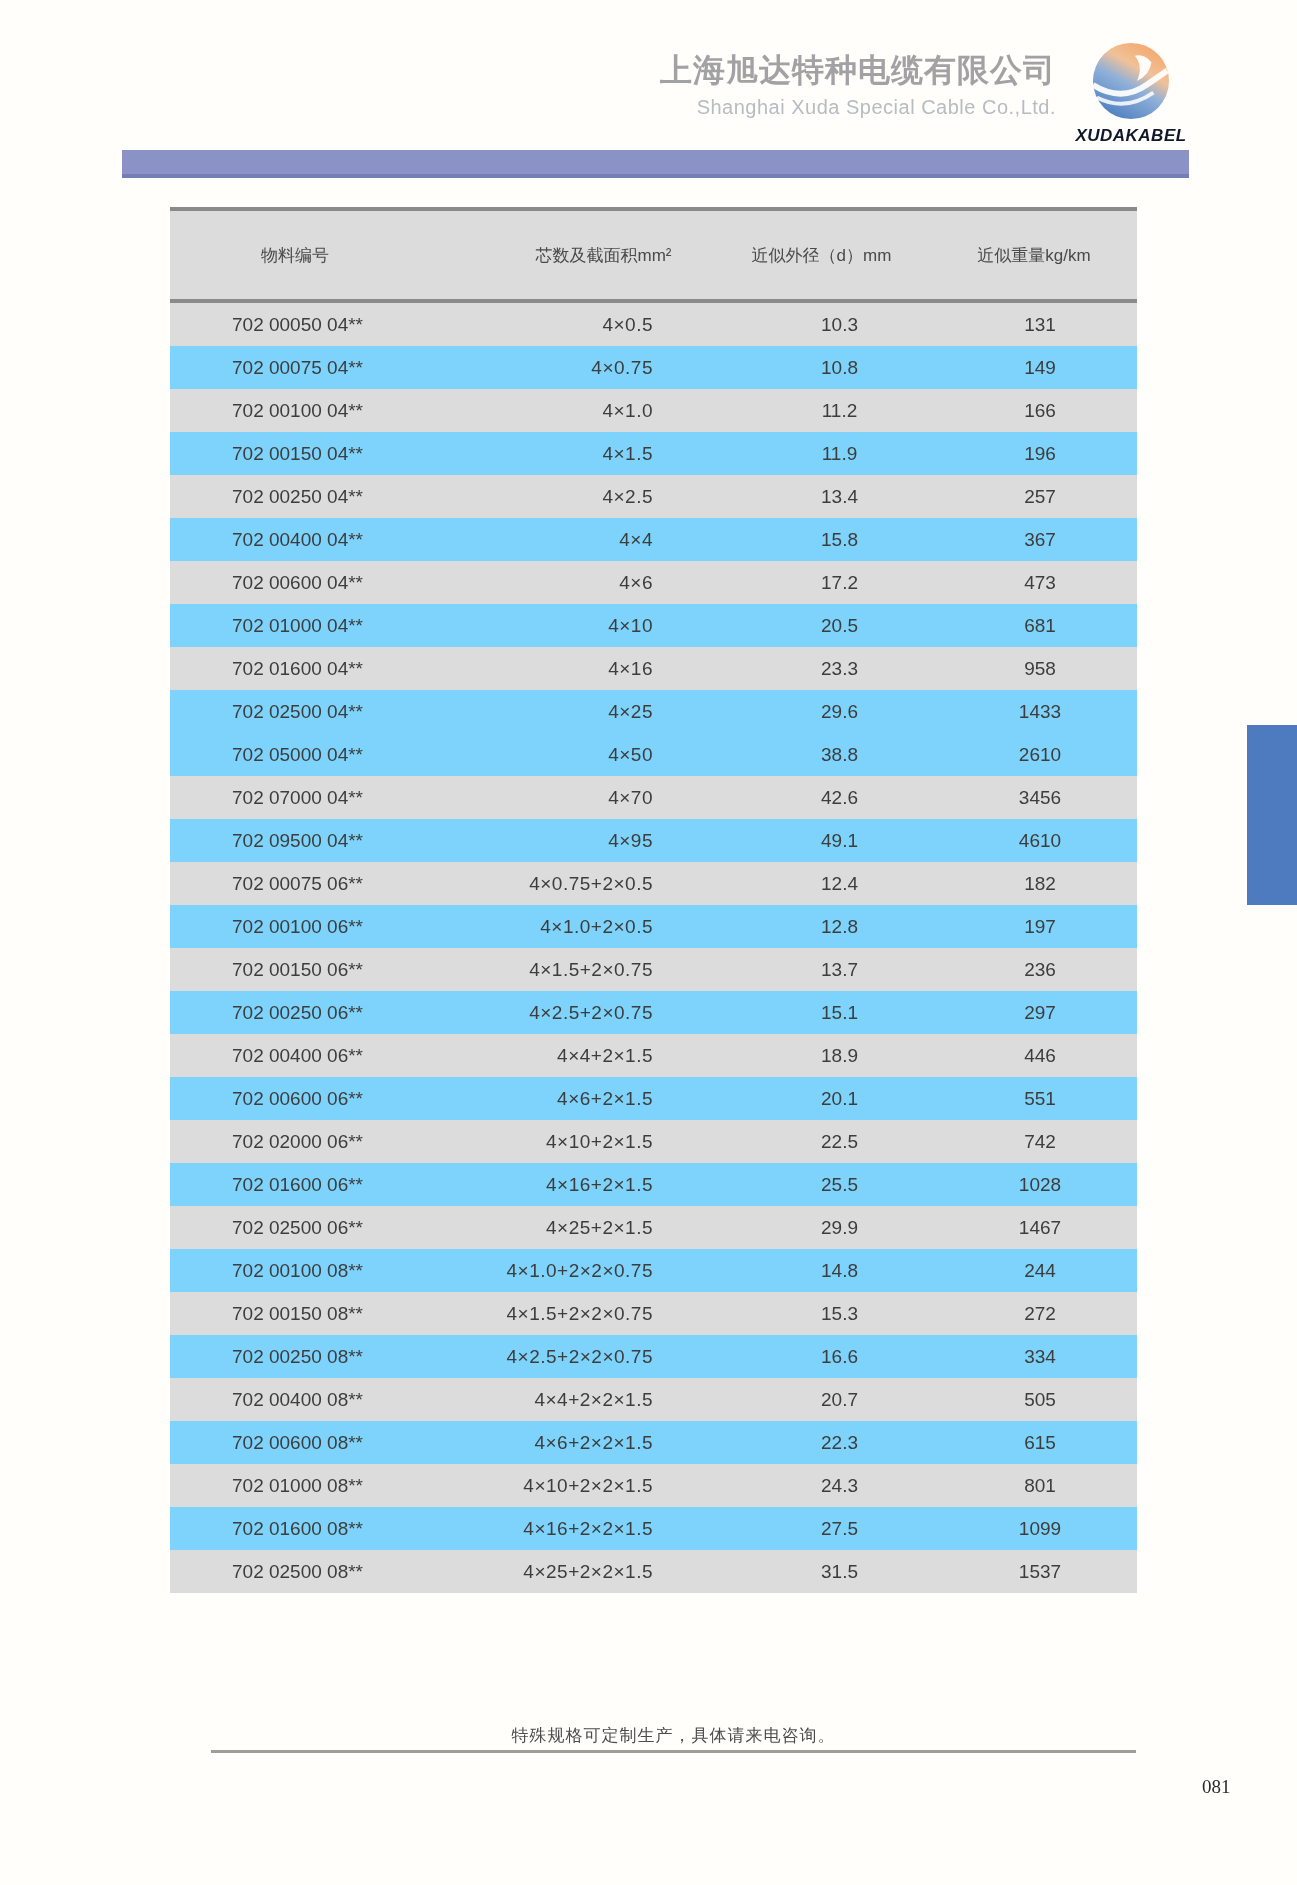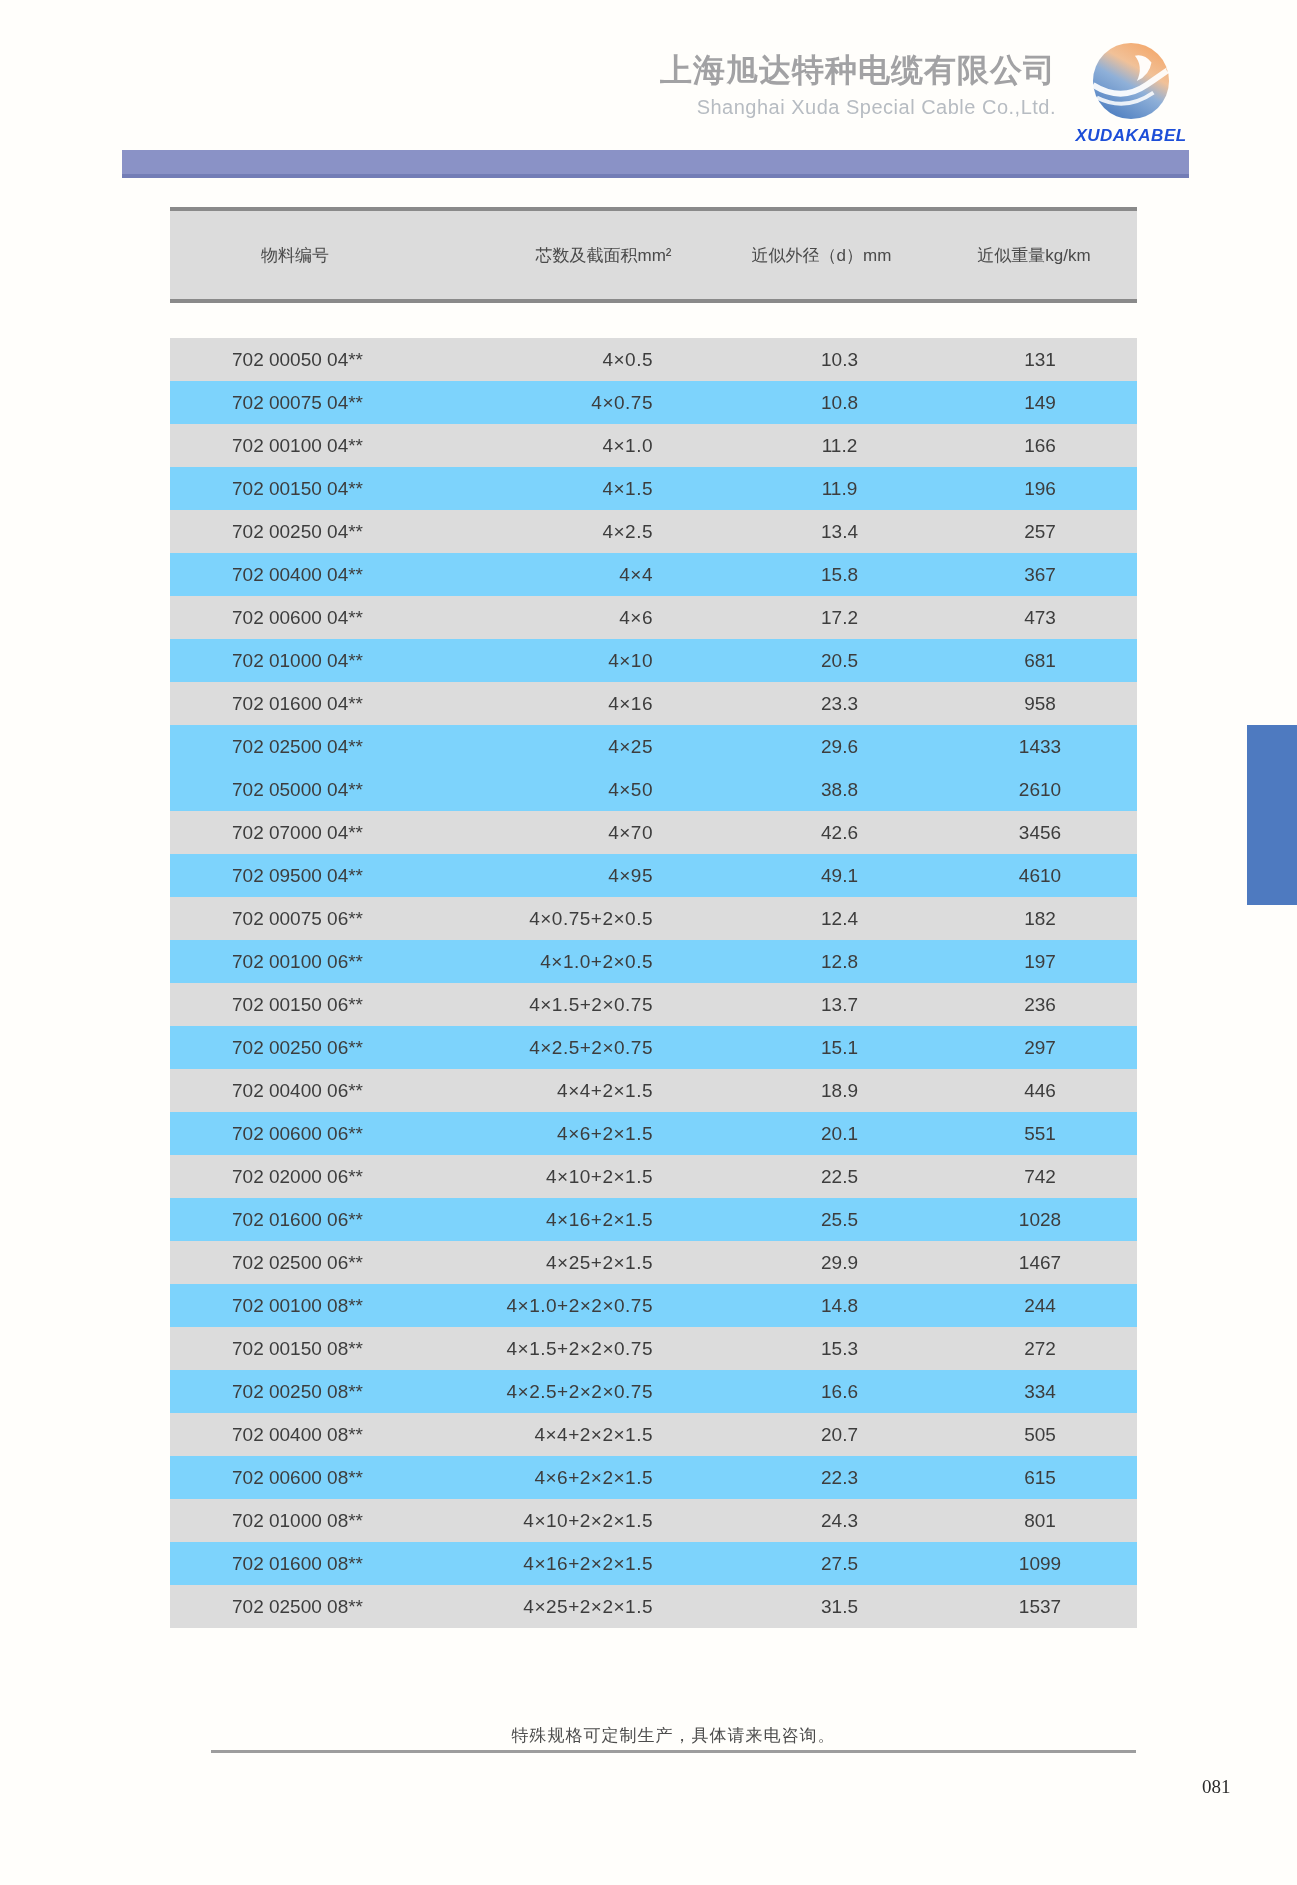--- a/index.html
+++ b/index.html
@@ -18,21 +18,21 @@
     line-height:40px; white-space:nowrap;
   }
   .company-en {
     font-size:20px; color:#b7bcc2; letter-spacing:0.5px; margin-top:4px;
     line-height:26px; white-space:nowrap;
   }
   .logo-block { position:absolute; top:42px; left:1070px; width:122px; text-align:center; }
   .logo-globe { display:inline-block; }
   .logo-word {
     margin-top:2px; font-size:17px; font-weight:bold; font-style:italic;
-    color:#1d4ed8; letter-spacing:0.5px; white-space:nowrap;
+    color:#0f172a; letter-spacing:0.5px; white-space:nowrap;
   }
 
   .accent-bar {
     position:absolute; left:122px; top:150px; width:1067px; height:24px;
     background:#8a92c6; border-bottom:4px solid #737db6;
   }
 
   .side-tab {
     position:absolute; left:1247px; top:725px; width:50px; height:180px;
     background:#4e7ac0;
@@ -41,21 +41,21 @@
   
   .cable-table { position:absolute; left:170px; top:207px; width:967px; }
   .thead {
     display:grid; grid-template-columns:280px 262px 219px 206px;
     background:#dcdcdc; border-top:4px solid #8a8a8a; border-bottom:4px solid #8a8a8a;
     height:88px; align-items:center;
   }
   .th { text-align:center; font-size:17px; color:#4a4a4a; }
   .th.t1 { padding-right:30px; }
   .th.t2 { padding-left:45px; }
-  .tbody { margin-top:35px; }
+  .tbody { }
   .trow {
     display:grid; grid-template-columns:280px 262px 219px 206px;
     height:43px; line-height:43px;
   }
   .trow.odd  { background:#dcdcdc; }
   .trow.even { background:#7dd3fc; }
   .cell { font-size:19px; color:#3d3d3d; white-space:nowrap; }
   .cell.c1 { text-align:left;  padding-left:62px; }
   .cell.c2 { text-align:right; padding-right:59px; letter-spacing:0.5px; }
   .cell.c3 { text-align:center; padding-left:36px; }

